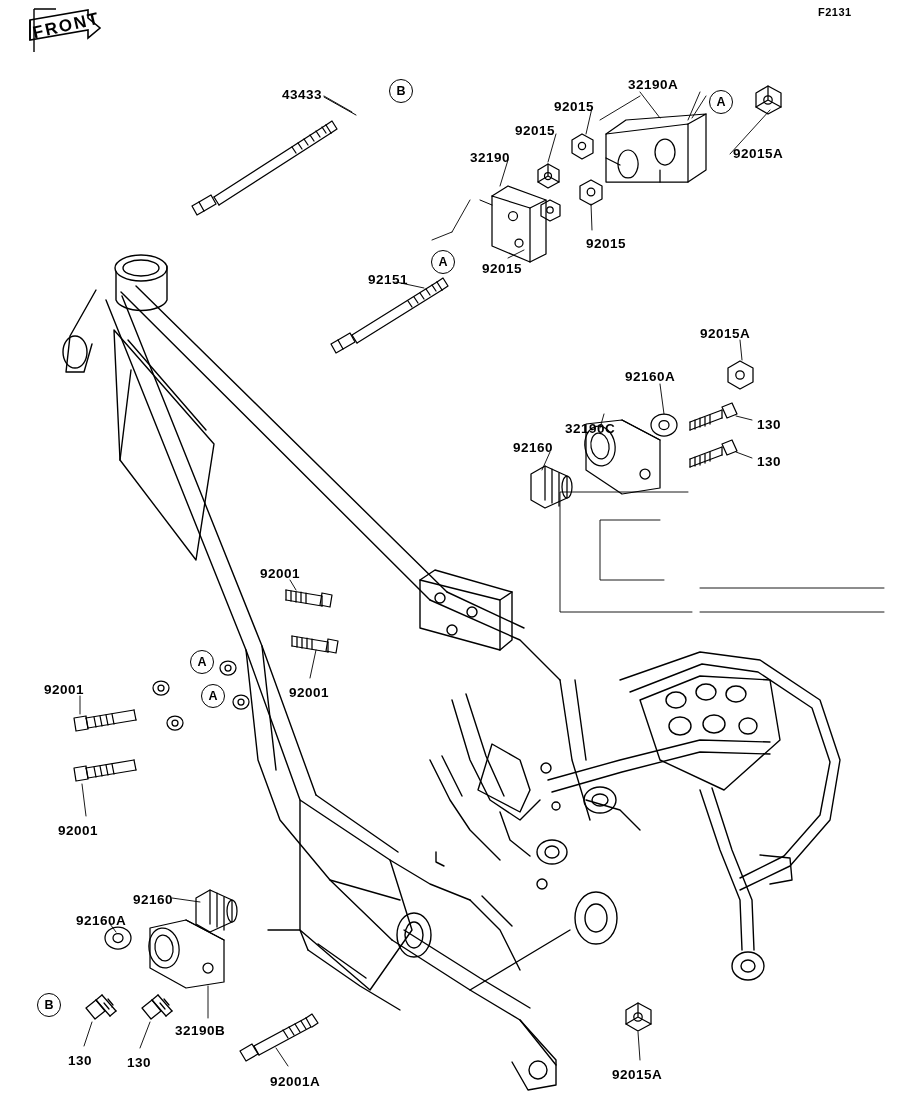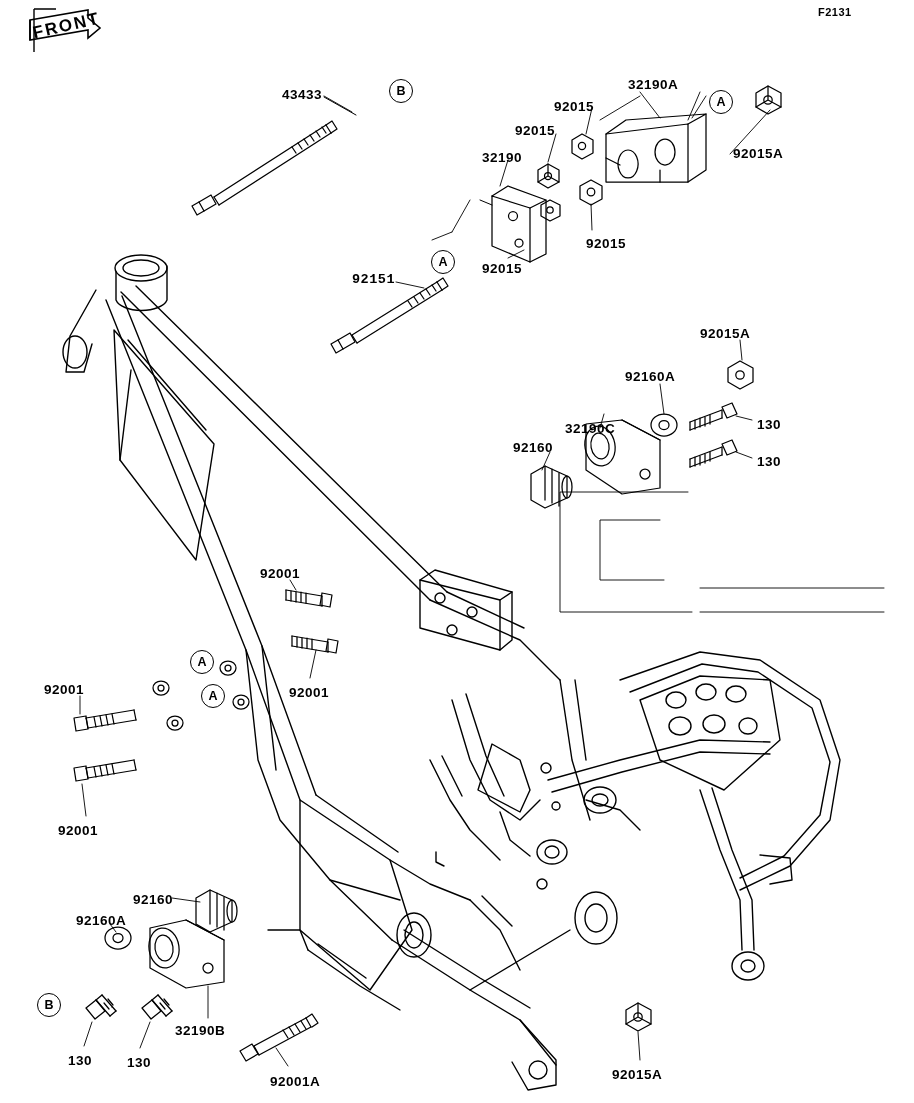--- a/index.html
+++ b/index.html
@@ -351,24 +351,24 @@
         <path d="M884,612 L700,612"></path>
       </g>
     </g>
   </svg>
 
   <div class="lbl" style="left:282px;top:88px;">43433</div>
   <div class="lbl" style="left:628px;top:78px;">32190A</div>
   <div class="lbl" style="left:554px;top:100px;">92015</div>
   <div class="lbl" style="left:733px;top:147px;">92015A</div>
   <div class="lbl" style="left:515px;top:124px;">92015</div>
-  <div class="lbl" style="left:470px;top:151px;margin-left:12px;">32190</div>
+  <div class="lbl" style="left:470px;top:151px;">32190</div>
   <div class="lbl" style="left:586px;top:237px;">92015</div>
   <div class="lbl" style="left:482px;top:262px;">92015</div>
-  <div class="lbl" style="left:352px;top:273px;font-family:Liberation Mono, monospace;">92151</div>
+  <div class="lbl" style="left:368px;top:273px;">92151</div>
   <div class="lbl" style="left:700px;top:327px;">92015A</div>
   <div class="lbl" style="left:625px;top:370px;">92160A</div>
   <div class="lbl" style="left:565px;top:422px;">32190C</div>
   <div class="lbl" style="left:757px;top:418px;">130</div>
   <div class="lbl" style="left:513px;top:441px;">92160</div>
   <div class="lbl" style="left:757px;top:455px;">130</div>
   <div class="lbl" style="left:260px;top:567px;">92001</div>
   <div class="lbl" style="left:289px;top:686px;">92001</div>
   <div class="lbl" style="left:44px;top:683px;">92001</div>
   <div class="lbl" style="left:58px;top:824px;">92001</div>

